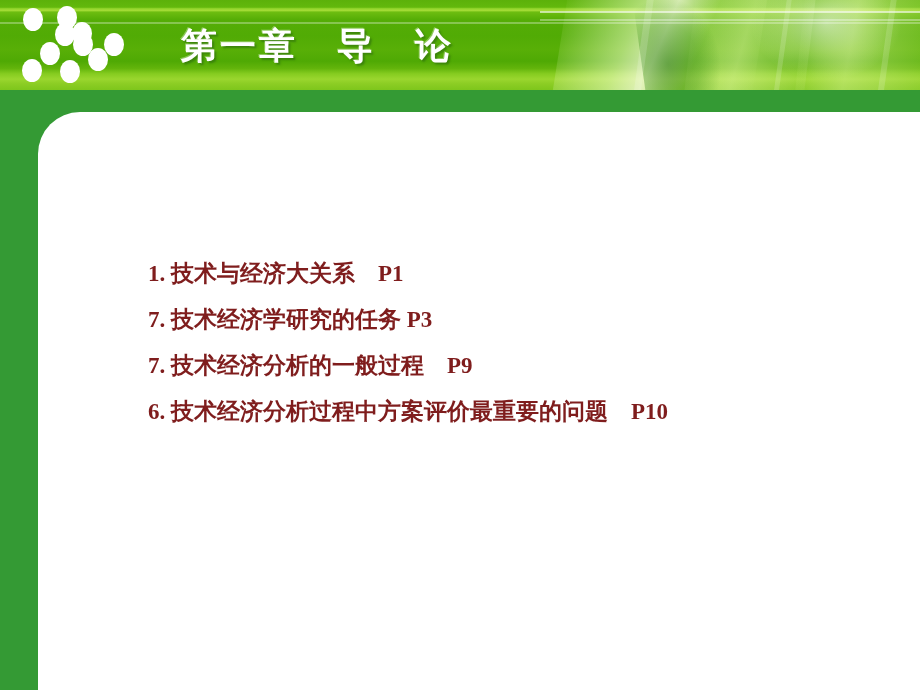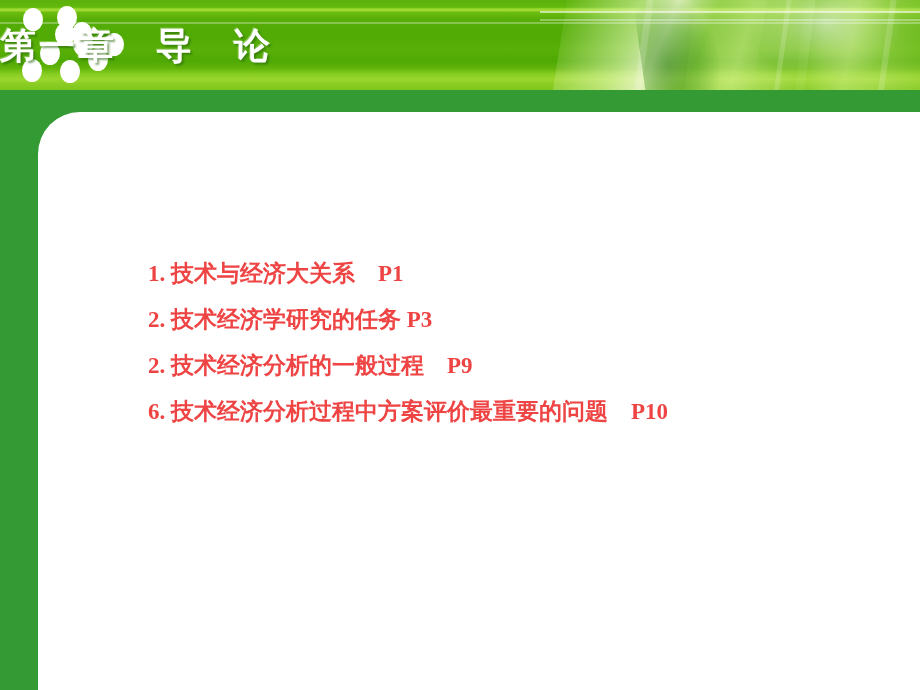--- a/index.html
+++ b/index.html
@@ -187,21 +187,21 @@
     background: #ffffff;
     border-top-left-radius: 42px;
   }
 
   
   .title {
     position: absolute;
     left: 0;
     top: 22px;
     width: 744px;
-    text-align: left;
+    text-align: right;
     color: #ffffff;
     font-family: "DejaVu Sans", "Liberation Sans", sans-serif;
     font-size: 36px;
     font-weight: bold;
     letter-spacing: 3px;
     text-shadow: 2px 2px 2px rgba(40,100,15,0.55),
                  -1px -1px 0 rgba(255,255,255,0.35);
     white-space: pre;
     padding-right: 290px;
     box-sizing: border-box;
@@ -210,21 +210,21 @@
   
   .list {
     position: absolute;
     left: 110px;
     top: 139px;
     width: 760px;
   }
   .list-item {
     font-size: 23px;
     font-weight: bold;
-    color: #ef4444;
+    color: #7f1d1d;
     line-height: 46px;
     height: 46px;
     white-space: pre;
     font-family: "Liberation Serif", "DejaVu Serif", serif;
   }
 </style>
 </head>
 <body>
 
 <div id="slide">
@@ -260,19 +260,19 @@
 
     <div class="title">第一章　导　论</div>
   </div>
 
   <div class="band"></div>
   <div class="left-stripe"></div>
 
   <div class="panel">
     <div class="list">
       <div class="list-item">1. 技术与经济大关系　P1</div>
-      <div class="list-item">2. 技术经济学研究的任务 P3</div>
-      <div class="list-item">2. 技术经济分析的一般过程　P9</div>
+      <div class="list-item">7. 技术经济学研究的任务 P3</div>
+      <div class="list-item">7. 技术经济分析的一般过程　P9</div>
       <div class="list-item">6. 技术经济分析过程中方案评价最重要的问题　P10</div>
     </div>
   </div>
 
 </div>
 
 </body></html>

